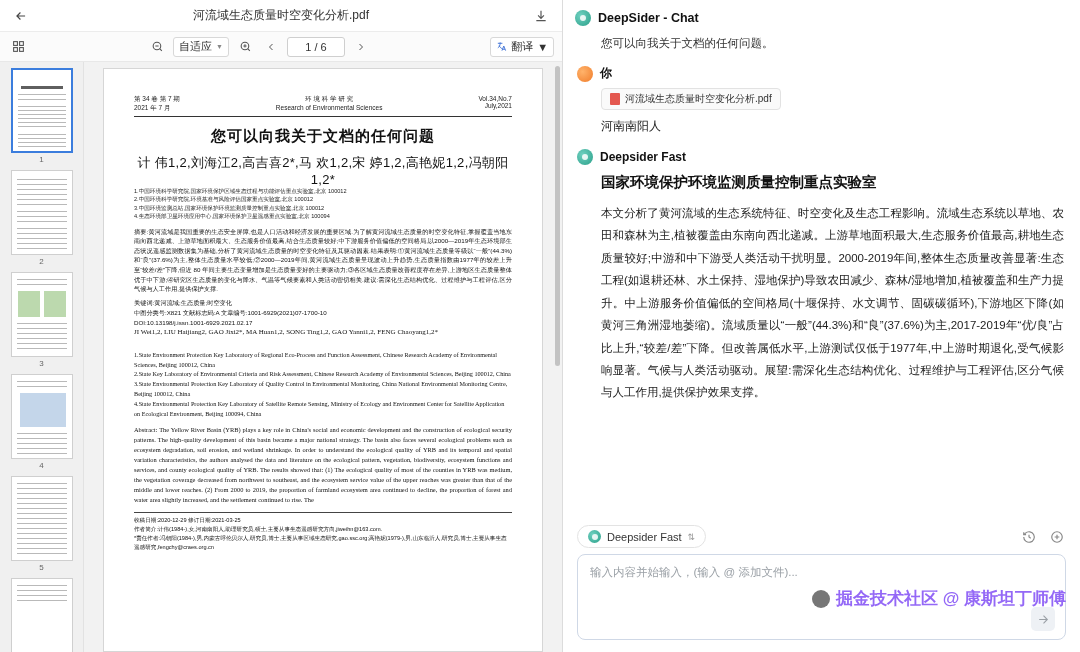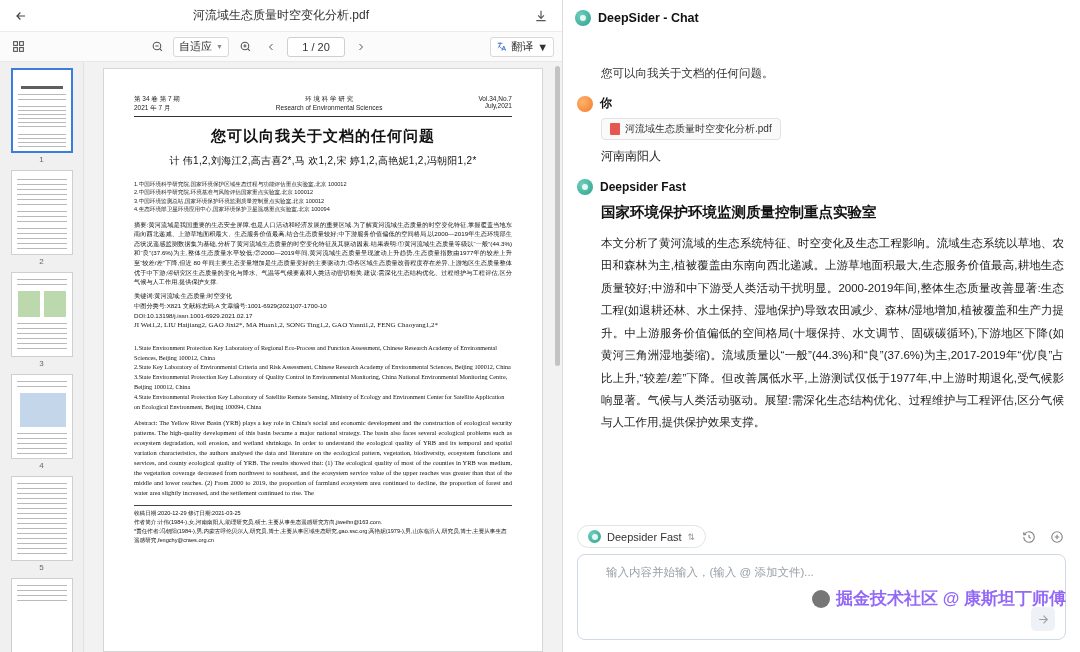--- a/index.html
+++ b/index.html
@@ -73,36 +73,36 @@
   
   .page-scroll { flex: 1; position: relative; overflow: hidden; display:flex; justify-content:center; padding-top: 6px;}
   .page {
     width: 440px; height: 100%; background: #fff; border: 1px solid #d6d6d6;
     padding: 26px 30px 0 30px; position: relative; overflow: hidden;
   }
   .pg-head { display:flex; justify-content:space-between; font-size: 6.5px; color:#222; }
   .pg-head .mid { text-align:center; }
   .pg-rule { border-top: 1px solid #333; margin: 3px 0 10px 0; }
   .cn-title { font-size: 15px; font-weight: bold; color: #111; text-align:center; letter-spacing:1px; margin: 6px 0 8px;}
-  .authors { font-size: 10px; text-align:center; color:#111; letter-spacing:0.3px; margin-bottom: 12px;}
+  .authors { font-size: 13px; text-align:center; color:#111; letter-spacing:0.3px; margin-bottom: 0;}
   .affil { font-size: 5.6px; color:#222; line-height: 1.5; margin-bottom: 6px;}
   .abs { font-size: 6.2px; color:#111; line-height: 1.55; text-align: justify; }
   .kw { font-size: 6.2px; color:#111; margin-top: 4px; line-height:1.6;}
   .en-title { font-size: 9px; font-weight: bold; color:#111; margin: 10px 0 6px; font-family:"Liberation Serif", serif;}
   .en-auth { font-size: 7px; color:#111; font-family:"Liberation Serif", serif; margin-bottom:14px;}
   .en-affil { font-size: 6.2px; color:#111; font-family:"Liberation Serif", serif; line-height:1.6; margin-bottom:6px;}
   .en-abs { font-size: 6.4px; color:#111; font-family:"Liberation Serif", serif; line-height:1.55; text-align:justify;}
   .foot { font-size: 5.6px; color:#111; line-height:1.6; margin-top: 8px; border-top:1px solid #444; padding-top:3px;}
   .scrollbar {
     position: absolute; right: 2px; top: 4px; width: 5px; height: 300px;
     background: #c3c3c3; border-radius: 3px;
   }
 
   
-  .chat-pane { width: 517px; height: 648px; background: #fff; display: flex; flex-direction: column; position: relative; gap: 30px;}
+  .chat-pane { width: 517px; height: 648px; background: #fff; display: flex; flex-direction: column; position: relative;}
   .chat-header { height: 30px; display: flex; align-items: center; gap: 7px; padding: 6px 12px 0 12px;}
   .logo {
     width: 16px; height: 16px; border-radius: 50%;
     background: radial-gradient(circle at 35% 35%, #6fd0c0, #2aa089);
     display:flex; align-items:center; justify-content:center; flex: 0 0 auto;
   }
   .logo:after { content:""; width:6px; height:6px; border-radius:50%; background:#fff; opacity:.85;}
   .chat-title { font-size: 12.5px; color: #111; font-weight: bold;}
 
   .chat-scroll { flex: 1; overflow: hidden; padding: 2px 16px 0 14px;}
@@ -133,21 +133,21 @@
   .composer-wrap { padding: 0 14px 8px 14px; }
   .composer-top { display:flex; align-items:center; justify-content:space-between; margin-bottom: 6px;}
   .model-pill {
     display:flex; align-items:center; gap:6px; border:1px solid #e3e3e3; border-radius: 14px;
     padding: 4px 10px; font-size: 11px; color:#333; background:#fff; cursor:pointer;
   }
   .composer-icons { display:flex; align-items:center; gap:10px; color:#888;}
   .ci { width:18px; height:18px; display:flex; align-items:center; justify-content:center; cursor:pointer;}
   .composer {
     border: 1px solid #cfd8e6; border-radius: 8px; height: 86px; background:#fff;
-    padding: 10px 28px; position: relative;
+    padding: 10px 12px; position: relative;
   }
   .composer-placeholder { font-size: 11.5px; color:#9aa0a6;}
   .send-btn {
     position:absolute; right: 10px; bottom: 8px; width: 24px; height: 24px;
     border-radius: 5px; background:#eef1f5; display:flex; align-items:center; justify-content:center;
     color:#9aa0a6; font-size: 12px; cursor:pointer;
   }
   .disclaimer { text-align:center; font-size: 9px; color:#b4b4b4; padding-bottom: 4px;}
 
   
@@ -203,21 +203,21 @@
         <svg width="13" height="13" viewBox="0 0 24 24" fill="none" stroke="currentColor" stroke-width="2">
             <circle cx="11" cy="11" r="7"></circle>
             <path d="M8 11h6M11 8v6M20 20l-4-4"></path>
           </svg>
       </div>
       <div class="tb-icon">
         <svg width="12" height="12" viewBox="0 0 24 24" fill="none" stroke="currentColor" stroke-width="2">
             <path d="M15 18l-6-6 6-6"></path>
           </svg>
       </div>
-      <div class="page-indicator">1 / 20</div>
+      <div class="page-indicator">1 / 6</div>
       <div class="tb-icon">
         <svg width="12" height="12" viewBox="0 0 24 24" fill="none" stroke="currentColor" stroke-width="2">
             <path d="M9 6l6 6-6 6"></path>
           </svg>
       </div>
       <div class="spacer"></div>
       <div class="translate-btn">
         <svg width="11" height="11" viewBox="0 0 24 24" fill="none" stroke="#3b6fd4" stroke-width="2">
             <path d="M4 5h10M9 3v2c0 5-2 8-5 10M7 10c1 3 4 6 7 7M13 21l4-10 4 10M14.5 18h5"></path>
           </svg>

